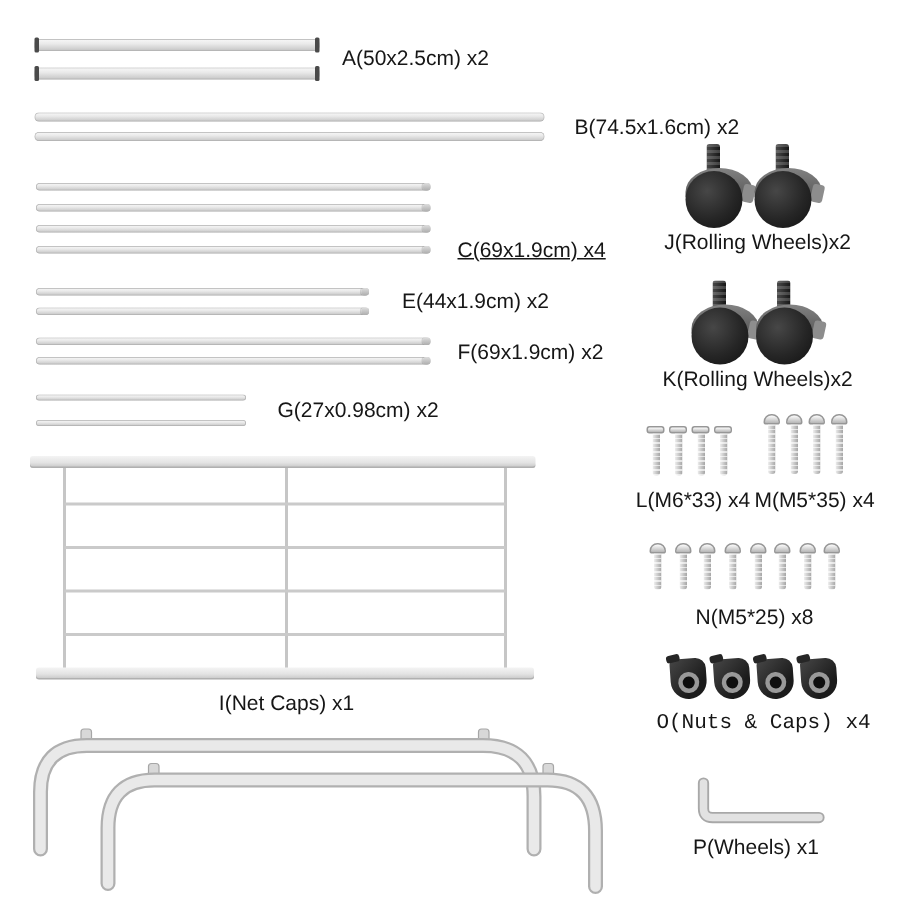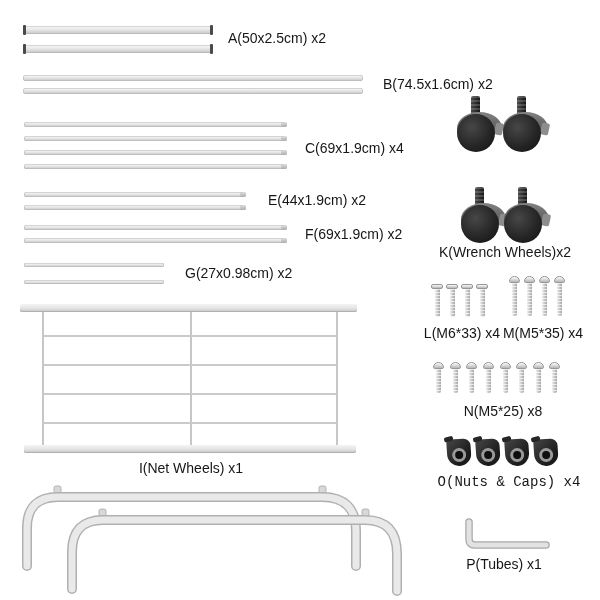--- a/index.html
+++ b/index.html
@@ -76,34 +76,35 @@
     </div>
   <div class="bar" style="left:24px;top:136px;width:263px;height:5px;">
       <div class="endcap"></div>
     </div>
   <div class="bar" style="left:24px;top:150px;width:263px;height:5px;">
       <div class="endcap"></div>
     </div>
   <div class="bar" style="left:24px;top:164px;width:263px;height:5px;">
       <div class="endcap"></div>
     </div>
-  <span class="lbl" style="left:305px;top:141px;">C(69x1.9cm) x4</span>
+  <span class="lbl" style="left:305px;top:159px;text-decoration:underline;">C(69x1.9cm) x4</span>
 
   <div class="caster" style="left:457px;top:96px;">
     <div class="stem"></div>
     <div class="hood"></div>
     <div class="tab"></div>
     <div class="wheel"></div>
   </div>
   <div class="caster" style="left:503px;top:96px;">
     <div class="stem"></div>
     <div class="hood"></div>
     <div class="tab"></div>
     <div class="wheel"></div>
   </div>
+  <span class="lblc" style="left:505px;top:154px;">J(Rolling Wheels)x2</span>
 
   <div class="bar" style="left:24px;top:192px;width:222px;height:5px;">
       <div class="endcap"></div>
     </div>
   <div class="bar" style="left:24px;top:205px;width:222px;height:5px;">
       <div class="endcap"></div>
     </div>
   <span class="lbl" style="left:268px;top:193px;">E(44x1.9cm) x2</span>
 
   <div class="caster" style="left:461px;top:187px;">
@@ -111,21 +112,21 @@
     <div class="hood"></div>
     <div class="tab"></div>
     <div class="wheel"></div>
   </div>
   <div class="caster" style="left:504px;top:187px;">
     <div class="stem"></div>
     <div class="hood"></div>
     <div class="tab"></div>
     <div class="wheel"></div>
   </div>
-  <span class="lblc" style="left:505px;top:245px;">K(Wrench Wheels)x2</span>
+  <span class="lblc" style="left:505px;top:245px;">K(Rolling Wheels)x2</span>
 
   <div class="bar" style="left:24px;top:225px;width:263px;height:5px;">
       <div class="endcap"></div>
     </div>
   <div class="bar" style="left:24px;top:238px;width:263px;height:5px;">
       <div class="endcap"></div>
     </div>
   <span class="lbl" style="left:305px;top:227px;">F(69x1.9cm) x2</span>
 
   <div class="bar" style="left:24px;top:263px;width:140px;height:4px;"></div>
@@ -170,21 +171,21 @@
 
   <div class="vwire" style="left:42px;top:310px;height:137px;"></div>
   <div class="vwire" style="left:190px;top:310px;height:137px;"></div>
   <div class="vwire" style="left:336px;top:310px;height:137px;"></div>
   <div class="hwire" style="left:43px;top:335px;width:294px;"></div>
   <div class="hwire" style="left:43px;top:364px;width:294px;"></div>
   <div class="hwire" style="left:43px;top:393px;width:294px;"></div>
   <div class="hwire" style="left:43px;top:422px;width:294px;"></div>
   <div class="panelbar" style="left:20px;top:304px;width:337px;"></div>
   <div class="panelbar" style="left:24px;top:445px;width:332px;"></div>
-  <span class="lblc" style="left:191px;top:461px;">I(Net Wheels) x1</span>
+  <span class="lblc" style="left:191px;top:461px;">I(Net Caps) x1</span>
 
   <div class="screw pan" style="left:433px;top:362px;">
       <div class="head"></div>
       <div class="shaft" style="height:24px;"></div>
     </div>
   <div class="screw pan" style="left:450px;top:362px;">
       <div class="head"></div>
       <div class="shaft" style="height:24px;"></div>
     </div>
   <div class="screw pan" style="left:466px;top:362px;">
@@ -238,15 +239,15 @@
       <rect x="99" y="509" width="7" height="9" rx="2" fill="#d8d8d8" stroke="#a6a6a6" stroke-width="0.8"></rect>
       <rect x="362" y="509" width="7" height="9" rx="2" fill="#d8d8d8" stroke="#a6a6a6" stroke-width="0.8"></rect>
       <path d="M72 589 L72 552 Q72 520 103 520 L365 520 Q397 520 397 554 L397 591" fill="none" stroke="#b0b0b0" stroke-width="10" stroke-linecap="round"></path>
       <path d="M72 589 L72 552 Q72 520 103 520 L365 520 Q397 520 397 554 L397 591" fill="none" stroke="#e9e9e9" stroke-width="7" stroke-linecap="round"></path>
     </g>
     <g>
       <path d="M469 522 L469 539 Q469 545 475 545 L546 545" fill="none" stroke="#a8a8a8" stroke-width="7.5" stroke-linecap="round"></path>
       <path d="M469 522 L469 539 Q469 545 475 545 L546 545" fill="none" stroke="#e2e2e2" stroke-width="5" stroke-linecap="round"></path>
     </g>
   </svg>
-  <span class="lblc" style="left:504px;top:557px;">P(Tubes) x1</span>
+  <span class="lblc" style="left:504px;top:557px;">P(Wheels) x1</span>
 
 </div>
 
 </body></html>

